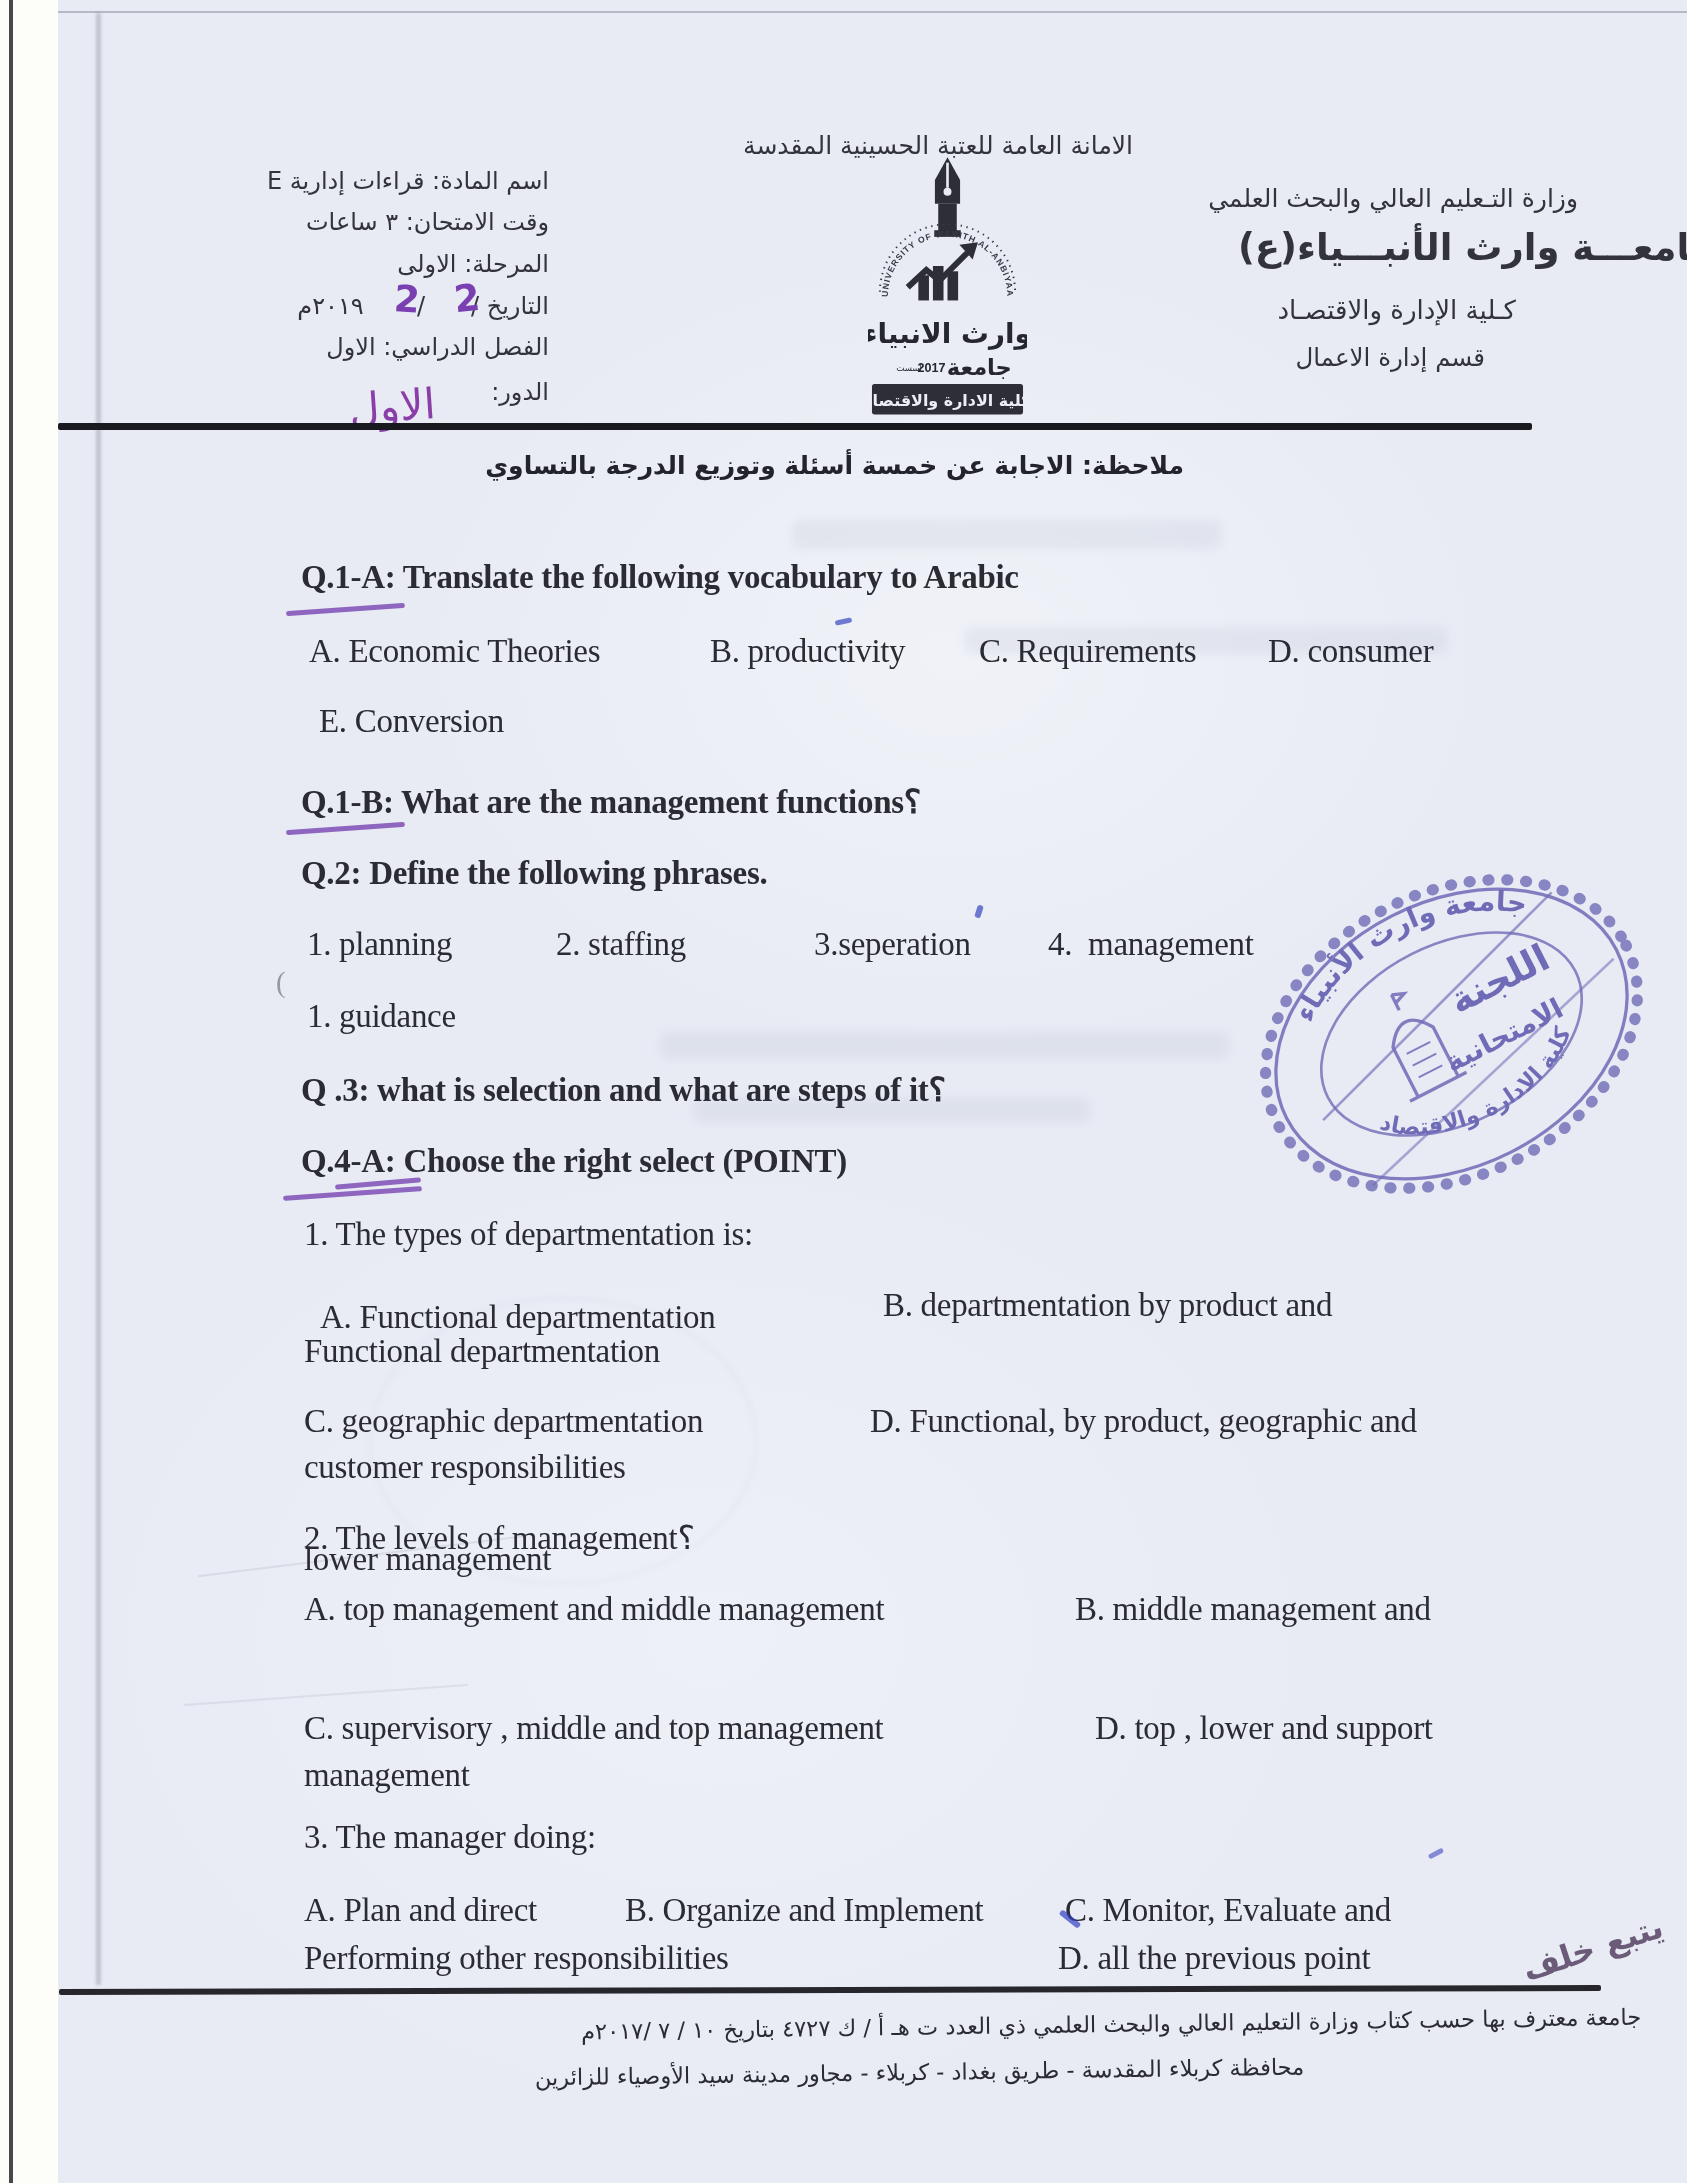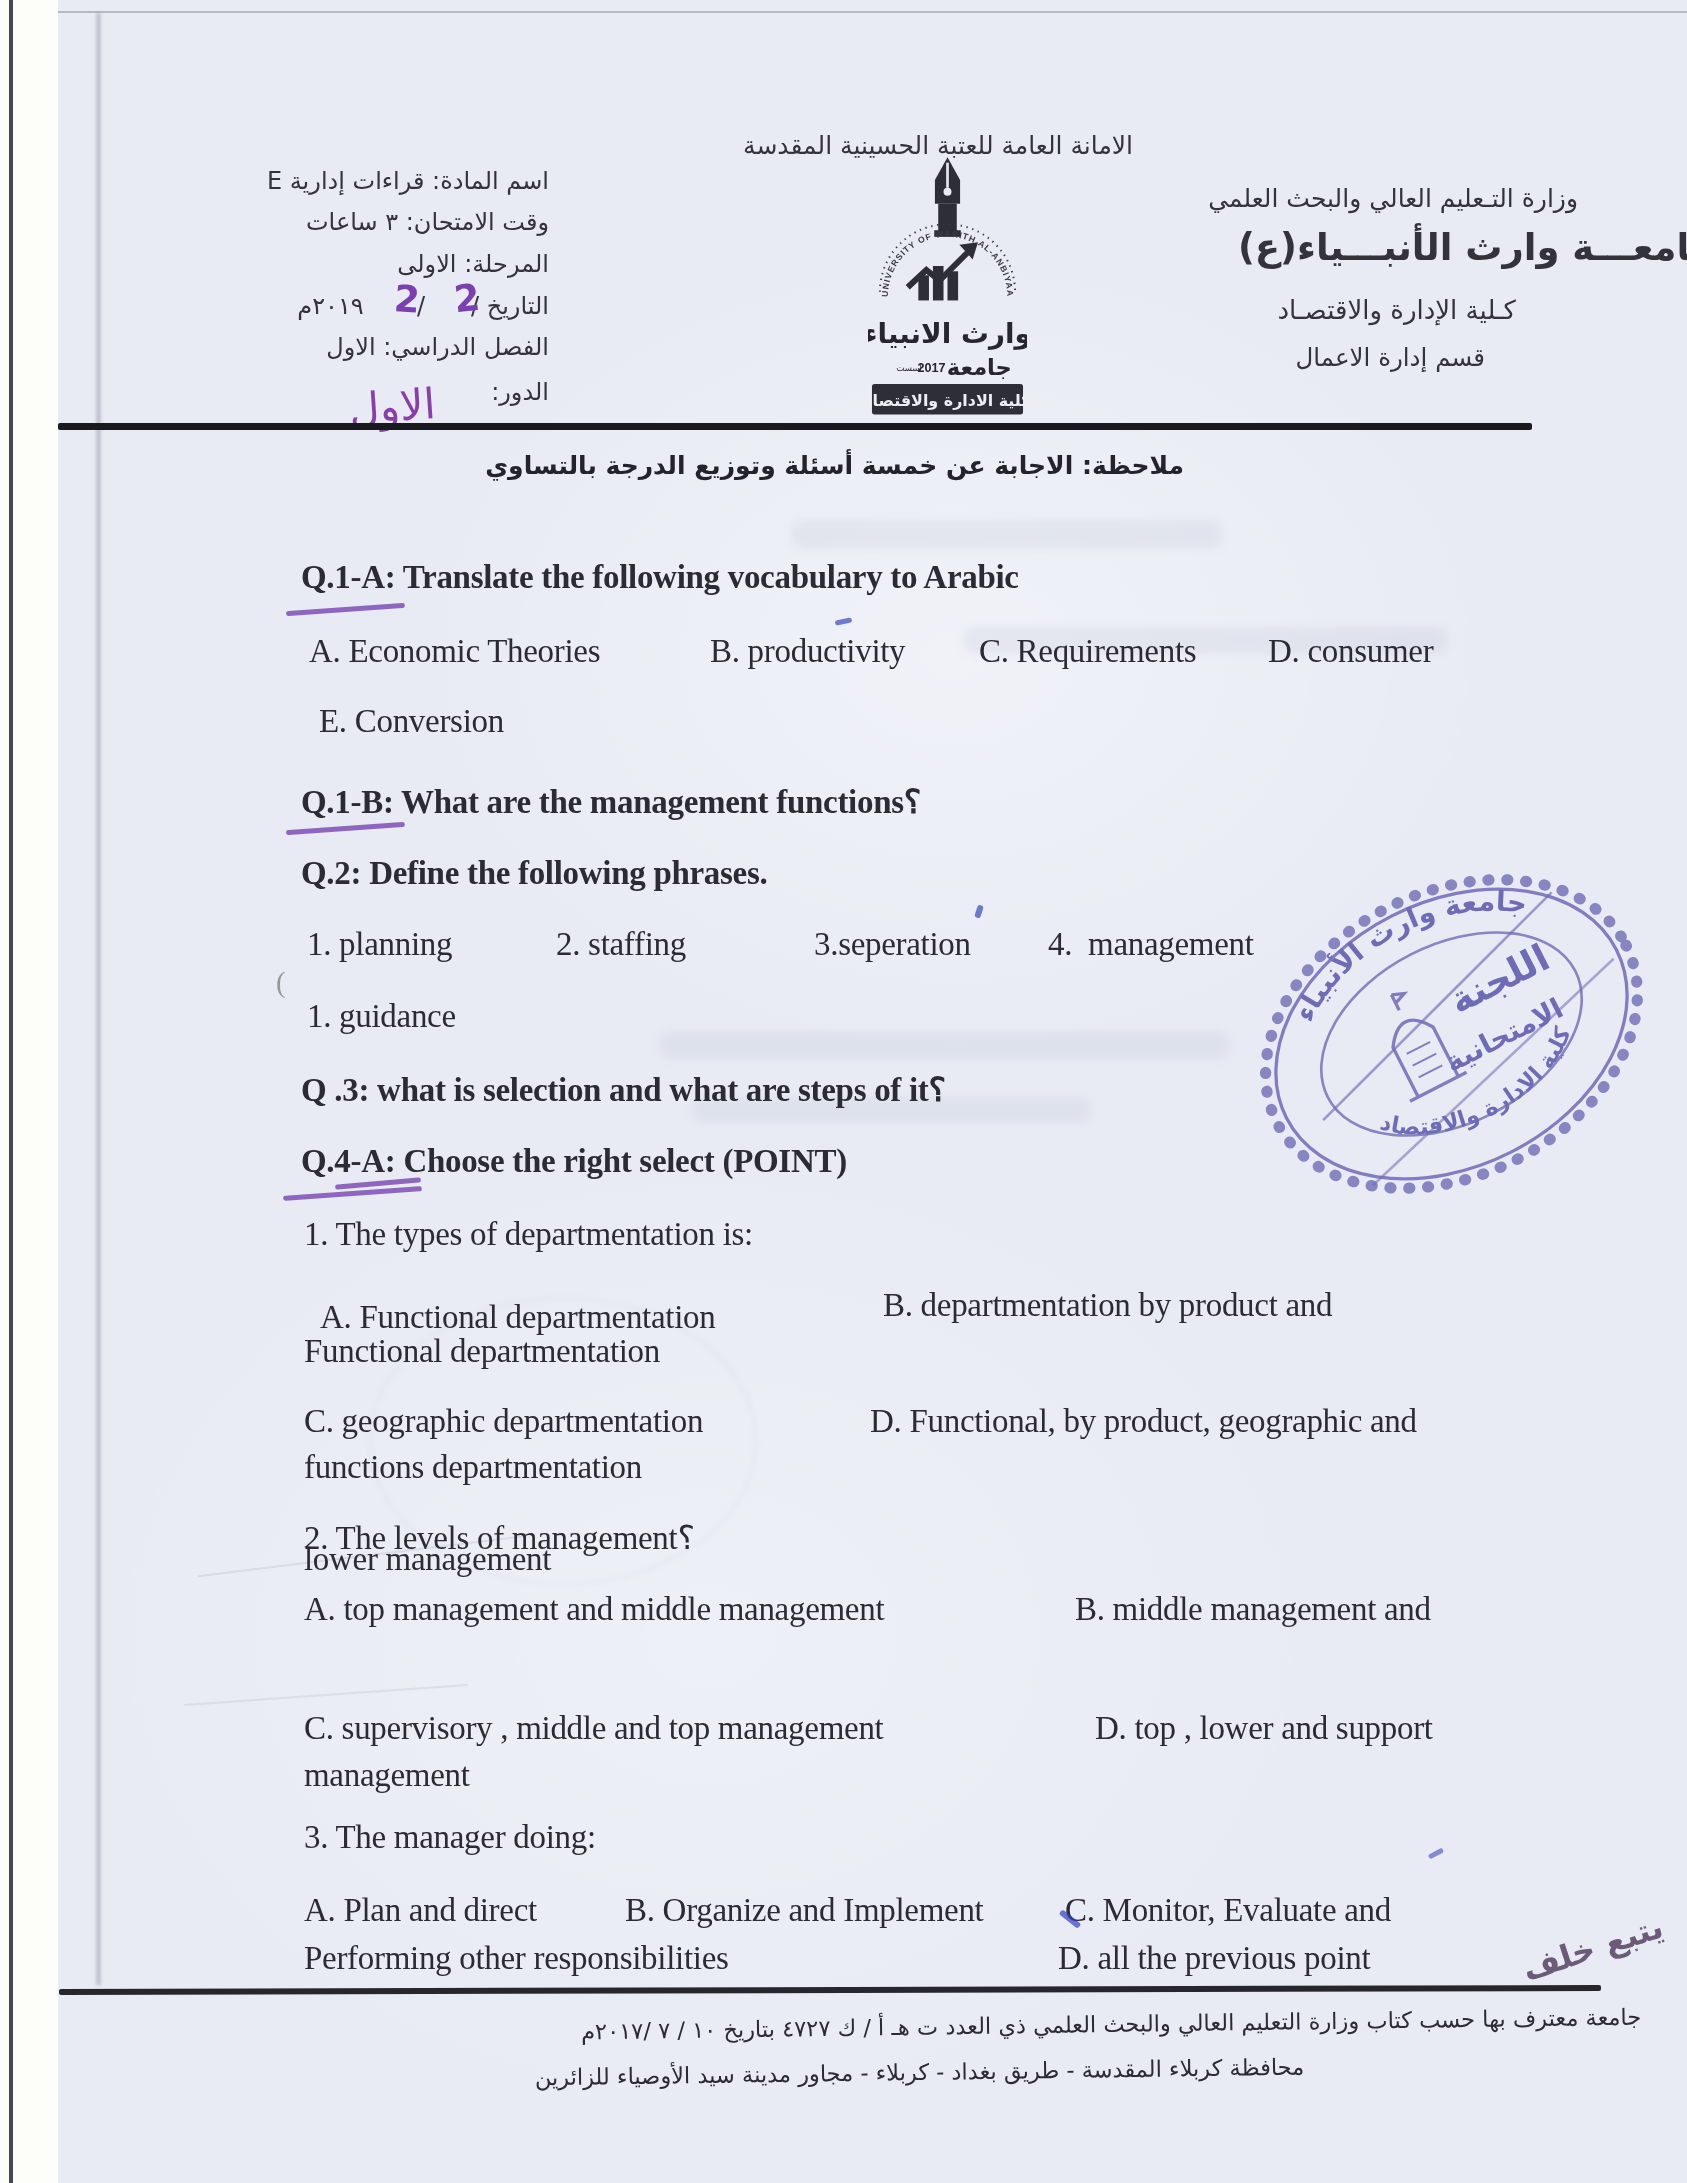--- a/index.html
+++ b/index.html
@@ -131,21 +131,21 @@
     <div class="abs en head-line" style="left:243px;top:1143px;">Q.4-A: Choose the right select (POINT)</div>
     <div class="purple-stroke" style="left:225px;top:1191px;width:139px;height:5.3px;transform:rotate(-4deg);"></div>
     <div class="purple-stroke" style="left:277px;top:1181px;width:86px;height:4.6px;transform:rotate(-5deg);"></div>
 
     <div class="abs en body-line" style="left:246px;top:1216px;">1. The types of departmentation is:</div>
     <span class="abs en body-line" style="left:262px;top:1287px;margin-top:12px;">A. Functional departmentation</span>
     <span class="abs en body-line" style="left:825px;top:1287px;">B. departmentation by product and</span>
     <div class="abs en body-line" style="left:246px;top:1333px;">Functional departmentation</div>
     <span class="abs en body-line" style="left:246px;top:1403px;">C. geographic departmentation</span>
     <span class="abs en body-line" style="left:812px;top:1403px;">D. Functional, by product, geographic and</span>
-    <div class="abs en body-line" style="left:246px;top:1449px;">functions departmentation</div>
+    <div class="abs en body-line" style="left:246px;top:1449px;">customer responsibilities</div>
 
     <div class="abs en body-line" style="left:246px;top:1518px;">2. The levels of management؟</div>
     <span class="abs en body-line" style="left:246px;top:1591px;">A. top management and middle management</span>
     <span class="abs en body-line" style="left:1017px;top:1591px;">B. middle management and</span>
     <div class="abs en body-line" style="left:246px;top:1541px;">lower management</div>
     <span class="abs en body-line" style="left:246px;top:1710px;">C. supervisory , middle and top management</span>
     <span class="abs en body-line" style="left:1037px;top:1710px;">D. top , lower and support</span>
     <div class="abs en body-line" style="left:246px;top:1757px;">management</div>
 
     <div class="abs en body-line" style="left:246px;top:1819px;">3. The manager doing:</div>

